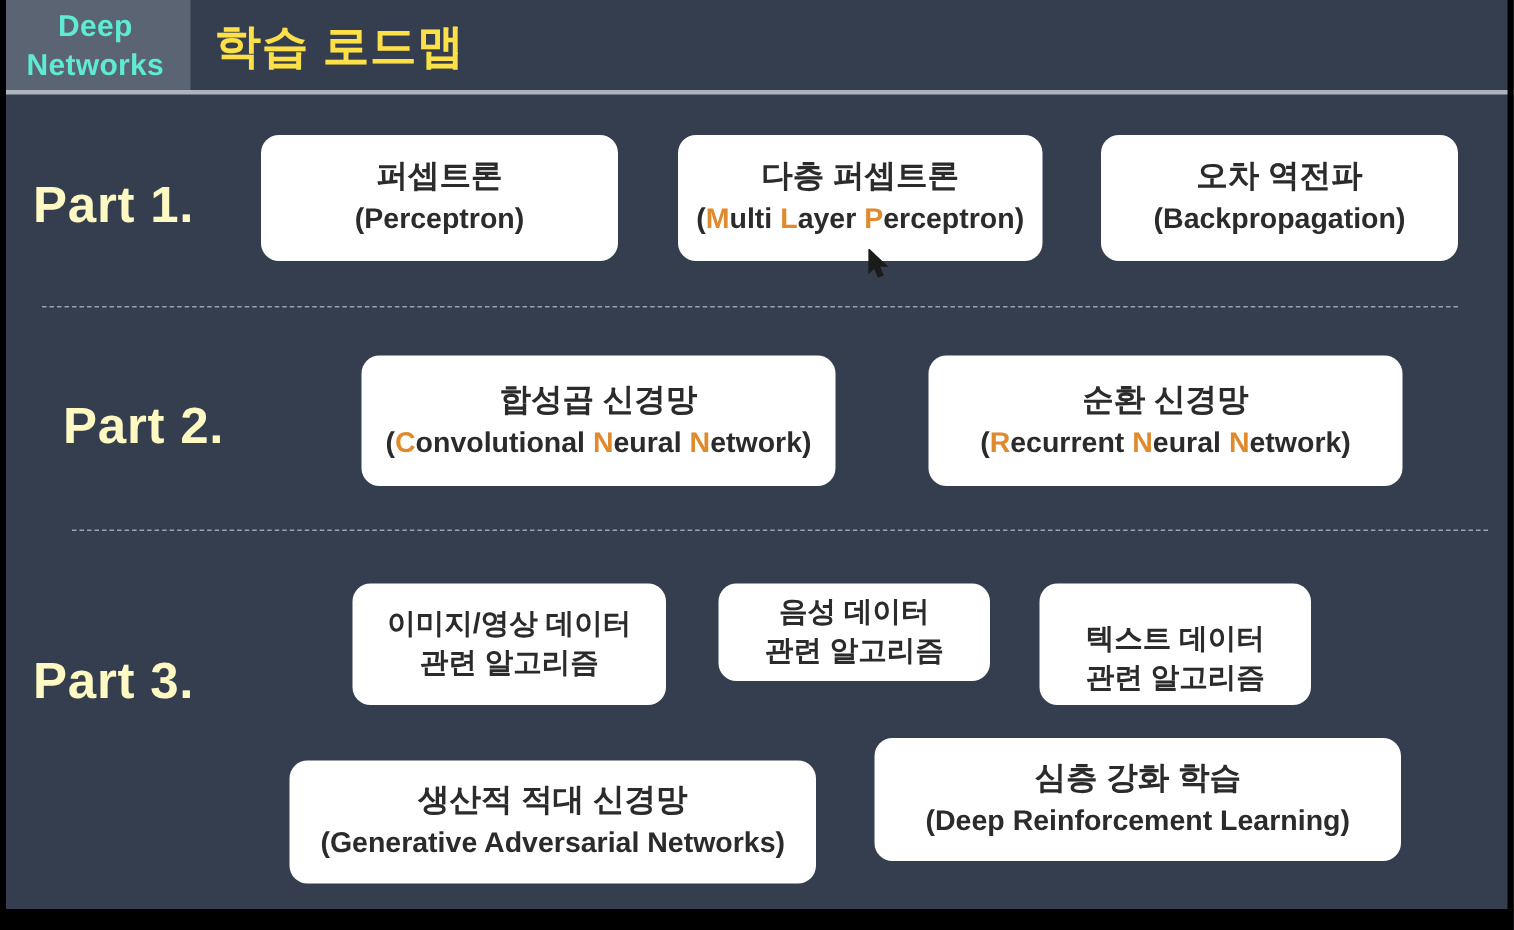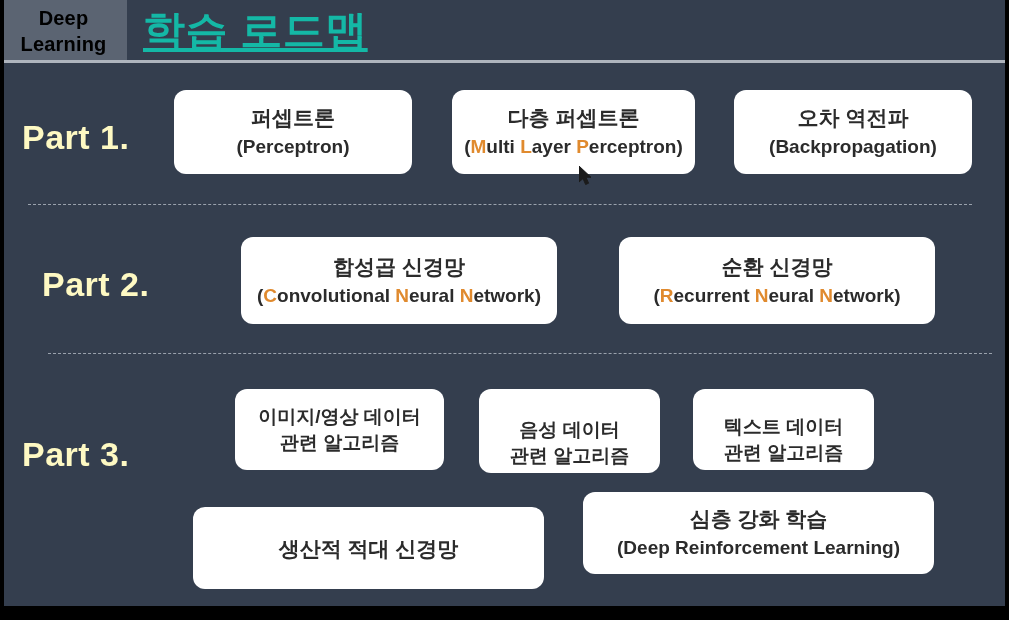--- a/index.html
+++ b/index.html
@@ -26,43 +26,42 @@
     top: 0; left: 0;
     width: 1009px;
     height: 62px;
   }
   .brand-tab {
     position: absolute;
     top: 0; left: 0;
     width: 127px;
     height: 62px;
     background: #5b6472;
-    color: #000000;
+    color: #5eead4;
     display: flex;
     flex-direction: column;
     align-items: center;
     justify-content: center;
     font-size: 20px;
     font-weight: bold;
     line-height: 26px;
     letter-spacing: 0.2px;
   }
   .brand-line { display: block; }
   .header-title {
     position: absolute;
     top: 0;
     left: 143px;
     height: 62px;
     display: flex;
     align-items: center;
-    color: #14b8a6;
-    font-size: 42px;
+    color: #fde047;
+    font-size: 31px;
     font-weight: bold;
     letter-spacing: 0.5px;
-    text-decoration: underline;
   }
   .header-rule {
     position: absolute;
     top: 60px;
     left: 0;
     width: 1009px;
     height: 3px;
     background: #aeb4bd;
   }
   
@@ -152,21 +151,21 @@
   }
 </style>
 </head>
 <body>
 
 <div class="slide">
 
   <div class="header">
     <div class="brand-tab">
       <span class="brand-line">Deep</span>
-      <span class="brand-line">Learning</span>
+      <span class="brand-line">Networks</span>
     </div>
     <div class="header-title">학습 로드맵</div>
     <div class="header-rule"></div>
   </div>
 
   <div class="part" style="top:85px; height:120px;">
     <div class="part-label" style="top:33px;">Part 1.</div>
 
     <div class="card" style="left:174px; top:5px; width:238px; height:84px;">
       <div class="ko">퍼셉트론</div>
@@ -213,32 +212,33 @@
   </div>
 
   <div class="part" style="top:380px; height:220px;">
     <div class="part-label" style="top:55px;">Part 3.</div>
 
     <div class="card small" style="left:235px; top:9px; width:209px; height:81px;">
       <div class="ko">이미지/영상 데이터</div>
       <div class="ko">관련 알고리즘</div>
     </div>
 
-    <div class="card small" style="left:479px; top:9px; width:181px; height:84px;justify-content:flex-end;">
+    <div class="card small" style="left:479px; top:9px; width:181px; height:65px;">
       <div class="ko">음성 데이터</div>
       <div class="ko">관련 알고리즘</div>
     </div>
 
     <div class="card small" style="left:693px; top:9px; width:181px; height:81px;justify-content:flex-end;">
       <div class="ko">텍스트 데이터</div>
       <div class="ko">관련 알고리즘</div>
     </div>
 
     <div class="card" style="left:193px; top:112px; width:351px; height:82px;margin-top:15px;">
       <div class="ko">생산적 적대 신경망</div>
+      <div class="en plain">(Generative Adversarial Networks)</div>
     </div>
 
     <div class="card" style="left:583px; top:112px; width:351px; height:82px;">
       <div class="ko">심층 강화 학습</div>
       <div class="en plain">(Deep Reinforcement Learning)</div>
     </div>
   </div>
 
   <div class="cursor" style="left:579px; top:166px;">
     <svg width="16" height="22" viewBox="0 0 16 22">

